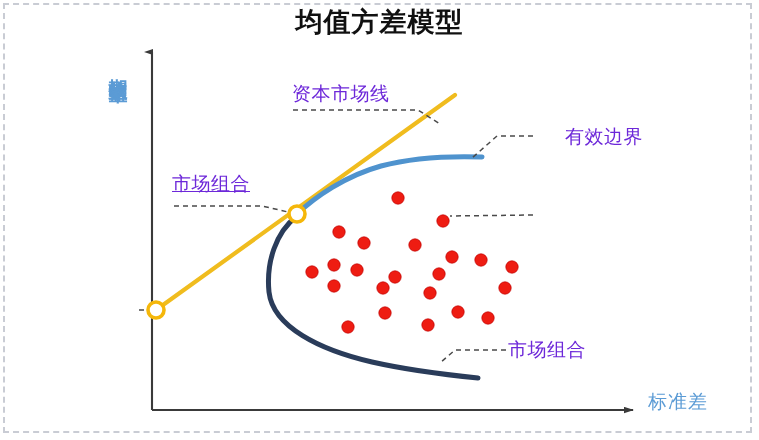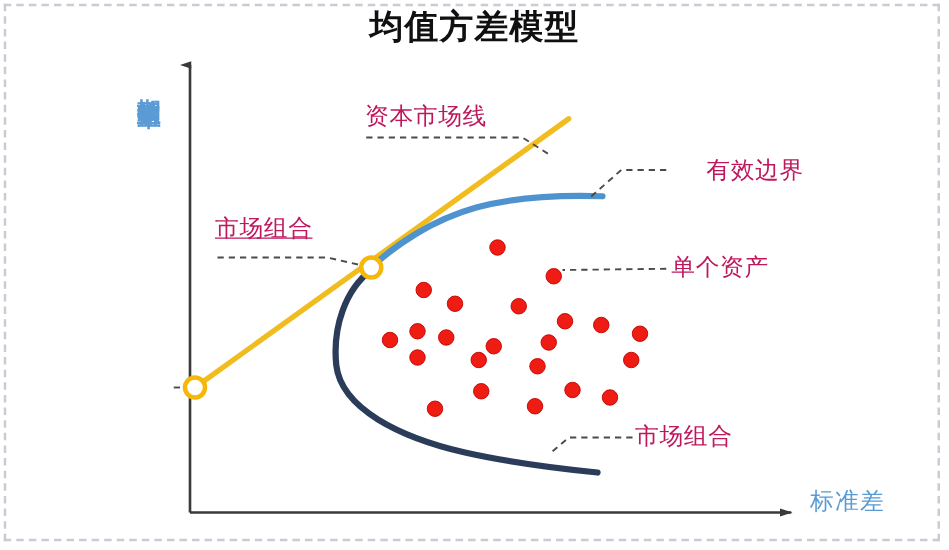--- a/index.html
+++ b/index.html
@@ -65,21 +65,21 @@
   #xlabel {
     left: 648px;
     top: 392px;
     font-size: 19px;
     font-weight: normal;
     color: #5b9bd5;
     letter-spacing: 1px;
   }
   .annot {
     font-size: 19px;
-    color: #be185d;
+    color: #6d28d9;
     letter-spacing: 0.5px;
   }
   #label-cml       { left: 292px; top: 84px; }
   #label-efficient { left: 537px; top: 127px; margin-left: 28px; }
   #label-single    { left: 537px; top: 205px; }
   #label-inefficient { left: 508px; top: 340px; }
   #label-market    { left: 172px; top: 174px; text-decoration: underline; }
   #label-riskfree  { left: 30px;  top: 297px; }
 </style>
 </head>
@@ -151,20 +151,19 @@
   <div class="lbl" id="chart-title">均值方差模型</div>
 
   <div class="lbl" id="ylabel">期望收益率</div>
 
   <div class="lbl" id="xlabel">标准差</div>
 
   <div class="lbl annot" id="label-cml">资本市场线</div>
 
   <div class="lbl annot" id="label-efficient">有效边界</div>
 
-  <div class="lbl annot" id="label-single">单个资产</div>
 
   <div class="lbl annot" id="label-inefficient">市场组合</div>
 
   <div class="lbl annot" id="label-market">市场组合</div>
 
 
 </div>
 
 </body></html>

